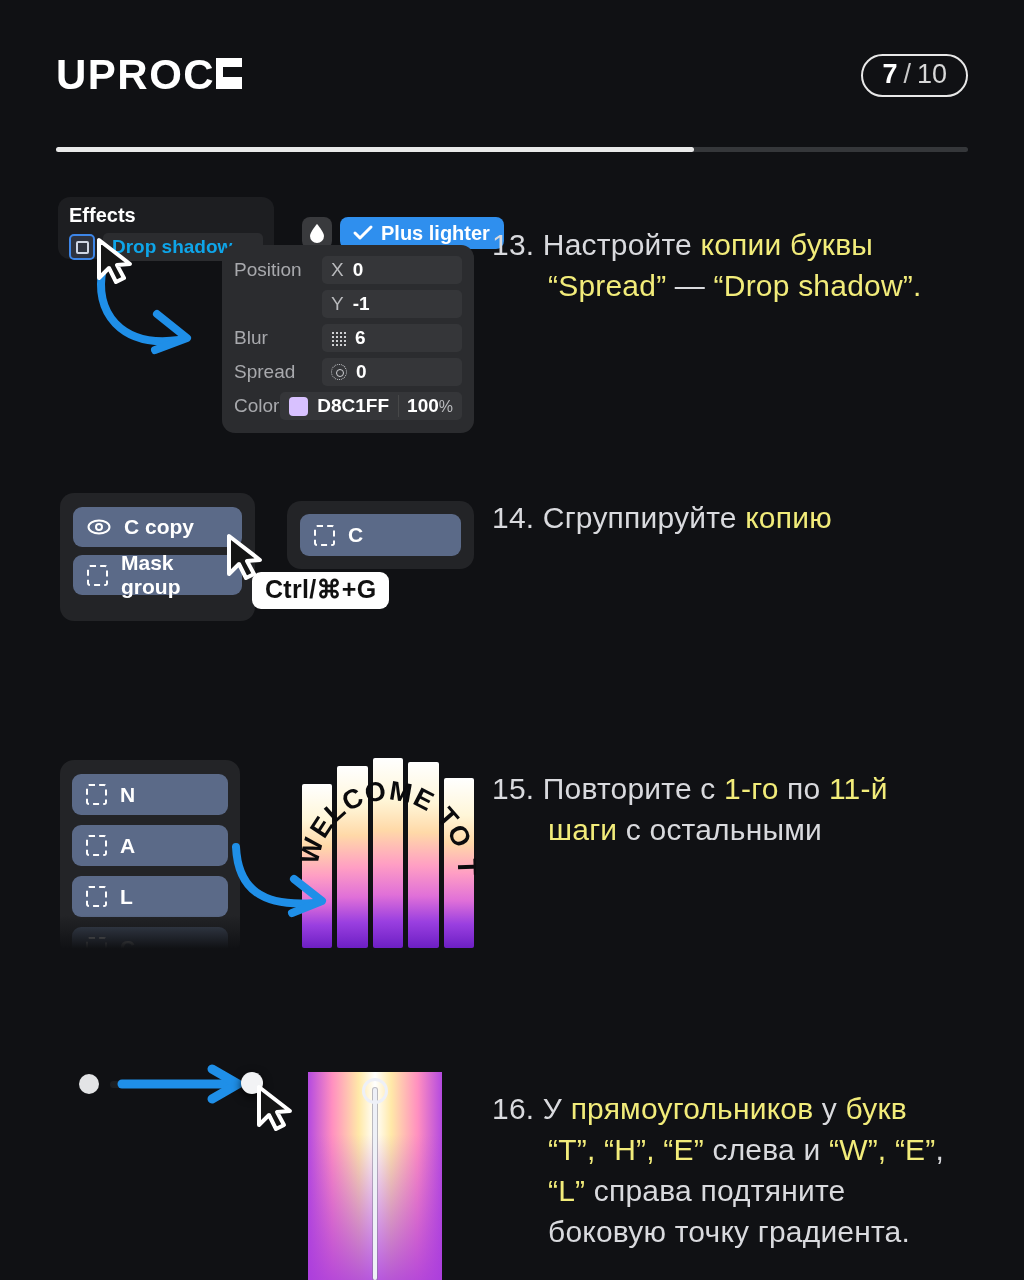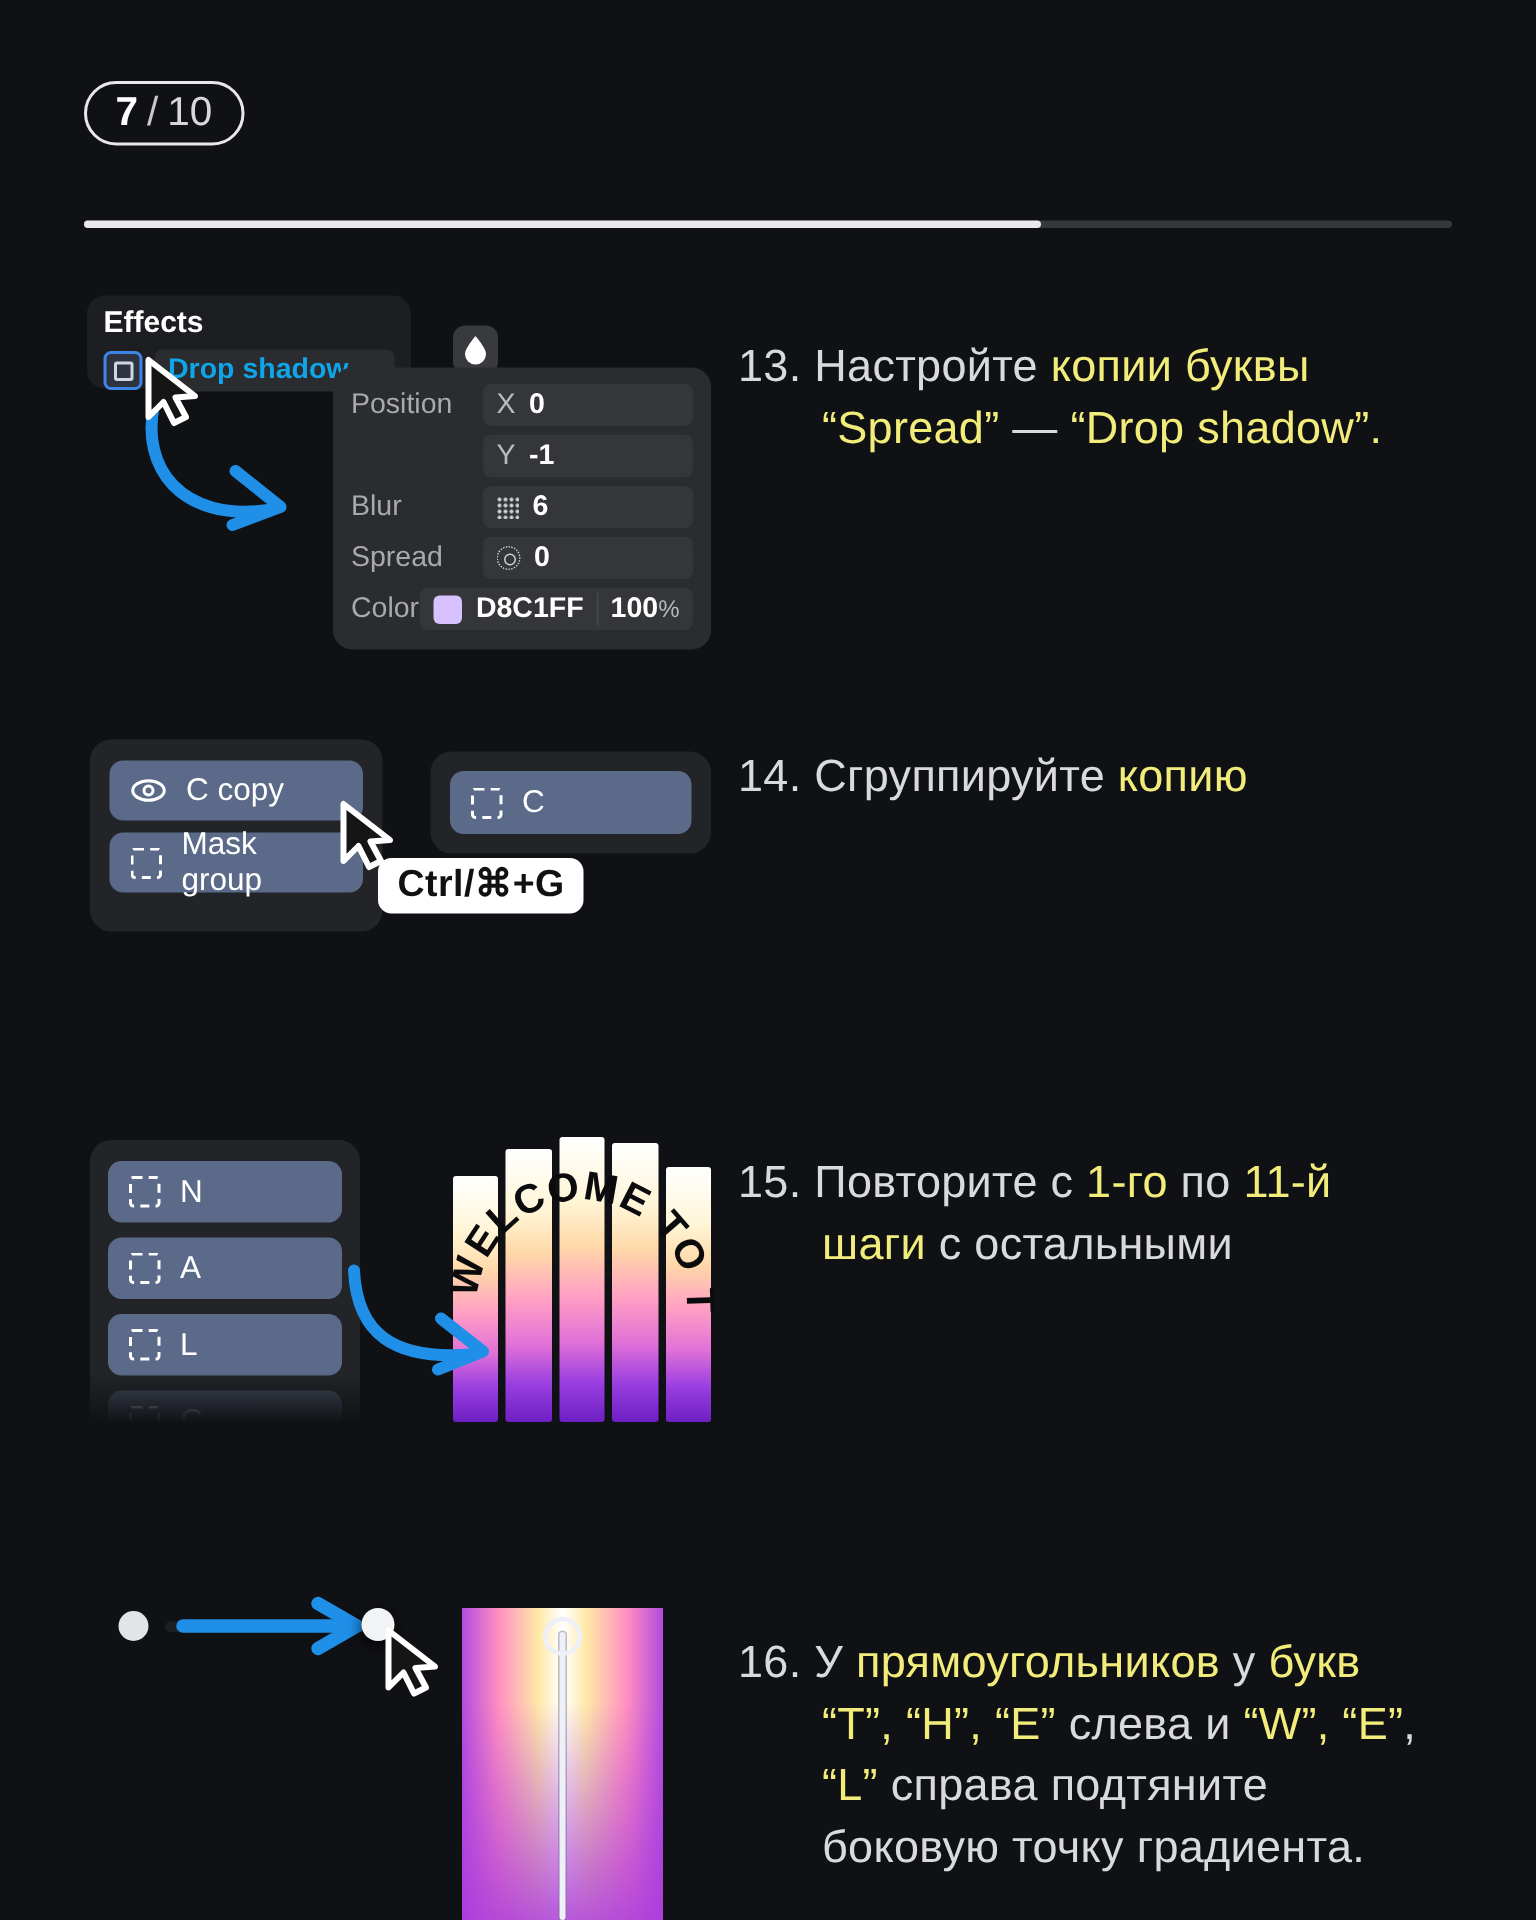--- a/index.html
+++ b/index.html
@@ -67,21 +67,21 @@
   .indent { display: block; padding-left: 56px; }
 
   
   .panel {
     position: absolute;
     background: #232427; border-radius: 14px;
   }
   .layer-row {
     background: #5b6a88; border-radius: 9px;
     display: flex; align-items: center; gap: 13px;
-    color: #fff; font-size: 21px; padding: 0 14px;
+    color: #fff; font-size: 21px; padding: 0 14px; font-weight: bold;
   }
   .icon-dashed {
     width: 21px; height: 21px; border: 2px dashed #ffffff;
     border-radius: 3px; flex: none;
   }
   .icon-eye {
     width: 24px; height: 16px; flex: none; position: relative;
   }
   .icon-eye svg { display: block; }
 
@@ -229,20 +229,28 @@
     letter-spacing: .3px;
   }
   svg { overflow: visible; }
 </style>
 </head>
 <body>
 
 <div class="page">
 
   <div class="header">
+    <div class="logo">
+      <span>UPROC</span>
+      <span class="logo-mark">
+        <span class="lm-stem"></span>
+          <span class="lm-top"></span>
+          <span class="lm-bot"></span>
+      </span>
+    </div>
     <div class="page-badge">
       <span class="cur">7</span>
       <span class="sep">/</span>
       <span class="tot">10</span>
     </div>
   </div>
   <div class="progress-track">
     <div class="progress-fill" style="width: 70%;"></div>
   </div>
 
@@ -255,20 +263,26 @@
       <span class="eff-name">Drop shadow</span>
     </div>
   </div>
 
   <div class="drop-btn">
     <svg width="16" height="20" viewBox="0 0 16 20">
       <path d="M8 1 C8 1 1 9 1 13 a7 7 0 0 0 14 0 C15 9 8 1 8 1 Z" fill="#ffffff"></path>
     </svg>
   </div>
 
+  <div class="blend-btn">
+    <svg width="18" height="14" viewBox="0 0 18 14">
+      <path d="M1 7 L6 12 L17 1" stroke="#ffffff" stroke-width="3" fill="none" stroke-linecap="round" stroke-linejoin="round"></path>
+    </svg>
+    <span>Plus lighter</span>
+  </div>
 
   <div class="drop-pane">
     <div class="dp-row">
       <span class="dp-label">Position</span>
       <span class="dp-field">
         <span class="axis">X</span>
         <span>0</span>
       </span>
     </div>
     <div class="dp-row">

